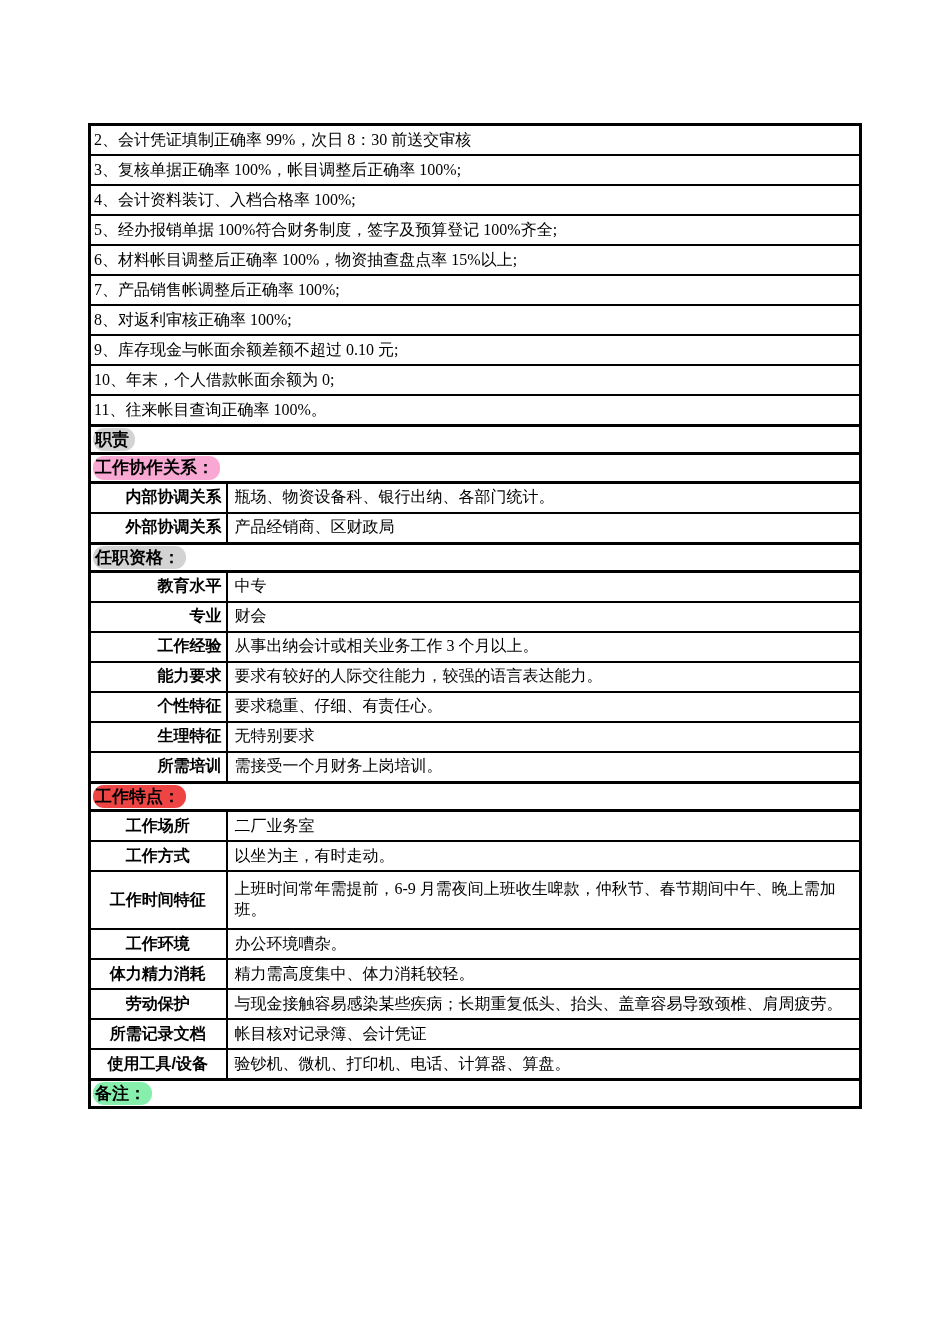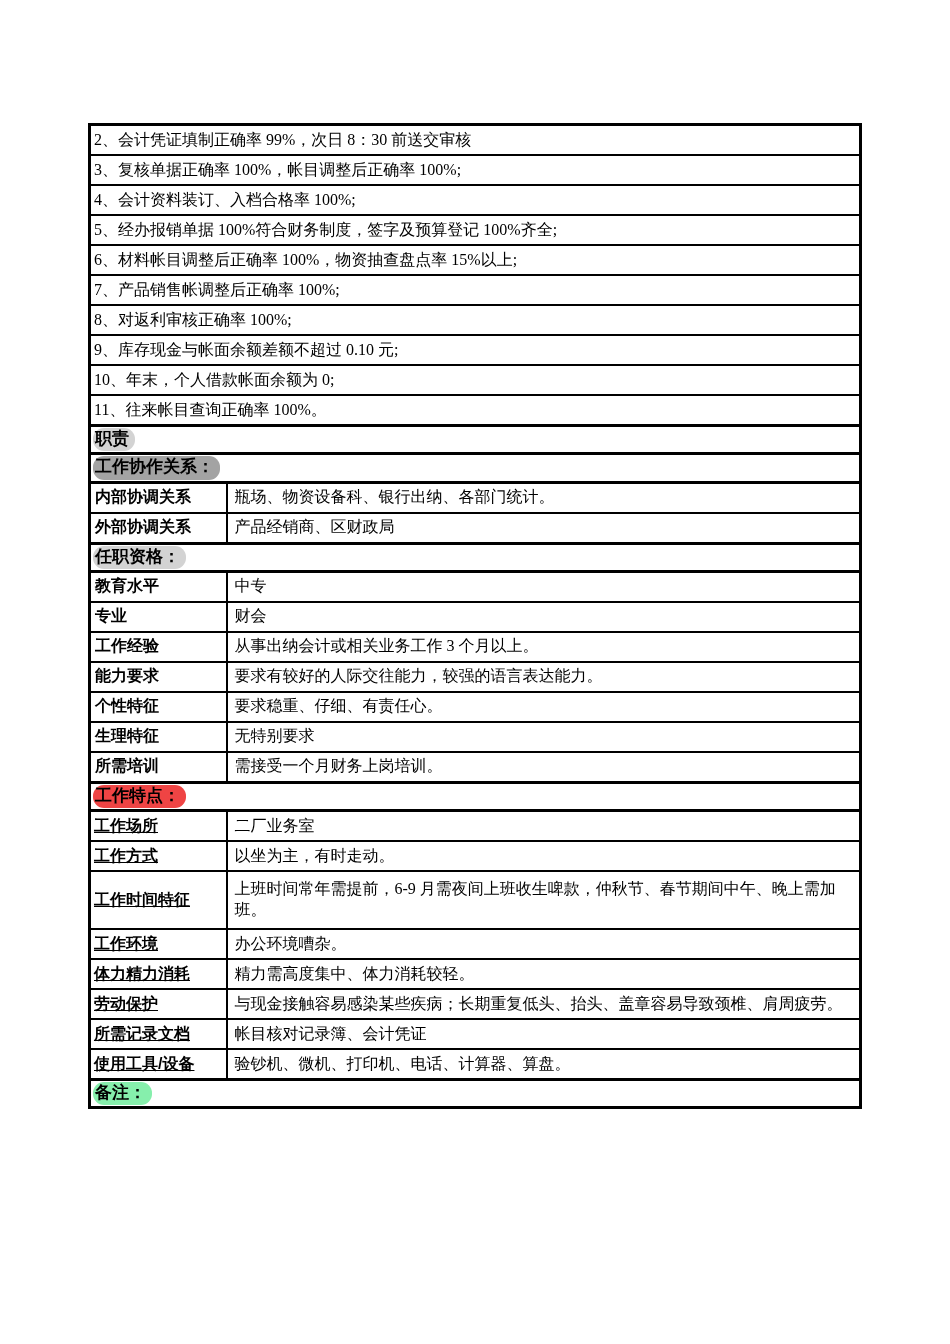--- a/index.html
+++ b/index.html
@@ -32,29 +32,29 @@
     overflow: hidden;
   }
   tr.r-num td { height: 24px; padding-left: 3px; }
   tr.r-sec td { height: 21px; border-top-width: 3px; border-bottom-width: 3px; padding: 1px 2px; }
   tr.r-kv td { height: 24px; }
   tr.r-tall td { height: 52px; }
   tr.r-note td { height: 22px; padding: 1px 2px; }
   td.label {
     font-weight: bold;
     font-family: "Liberation Sans", "DejaVu Sans", sans-serif;
-    text-align: left;
+    text-align: right;
     font-size: 16px;
   }
-  td.label.left { text-align: left; padding-left: 3px; text-decoration: underline; }
+  td.label.left { text-align: center; padding-left: 3px; }
   td.value { padding-left: 7px; }
   .hl {
     display: inline-block;
     font-weight: bold;
-    font-family: Liberation Mono, monospace;
+    font-family: Liberation Sans, sans-serif;
     font-size: 17px;
     padding: 1px 6px 1px 2px;
     line-height: 1.25;
     border-radius: 11px;
   }
 </style>
 </head>
 <body>
 
 <div class="page">
@@ -94,21 +94,21 @@
         </tr>
     <tr class="r-num">
           <td colspan="2">11、往来帐目查询正确率 100%。</td>
         </tr>
 
     <tr class="r-sec">
       <td colspan="2"><span class="hl" style="background: rgb(211, 211, 211);">职责</span></td>
     </tr>
 
     <tr class="r-sec">
-      <td colspan="2"><span class="hl" style="background: #a3a3a3;">工作协作关系：</span></td>
+      <td colspan="2"><span class="hl" style="background: #f9a8d4;">工作协作关系：</span></td>
     </tr>
     <tr class="r-kv">
       <td class="label">内部协调关系</td>
       <td class="value">瓶场、物资设备科、银行出纳、各部门统计。</td>
     </tr>
     <tr class="r-kv">
       <td class="label">外部协调关系</td>
       <td class="value">产品经销商、区财政局</td>
     </tr>
 

